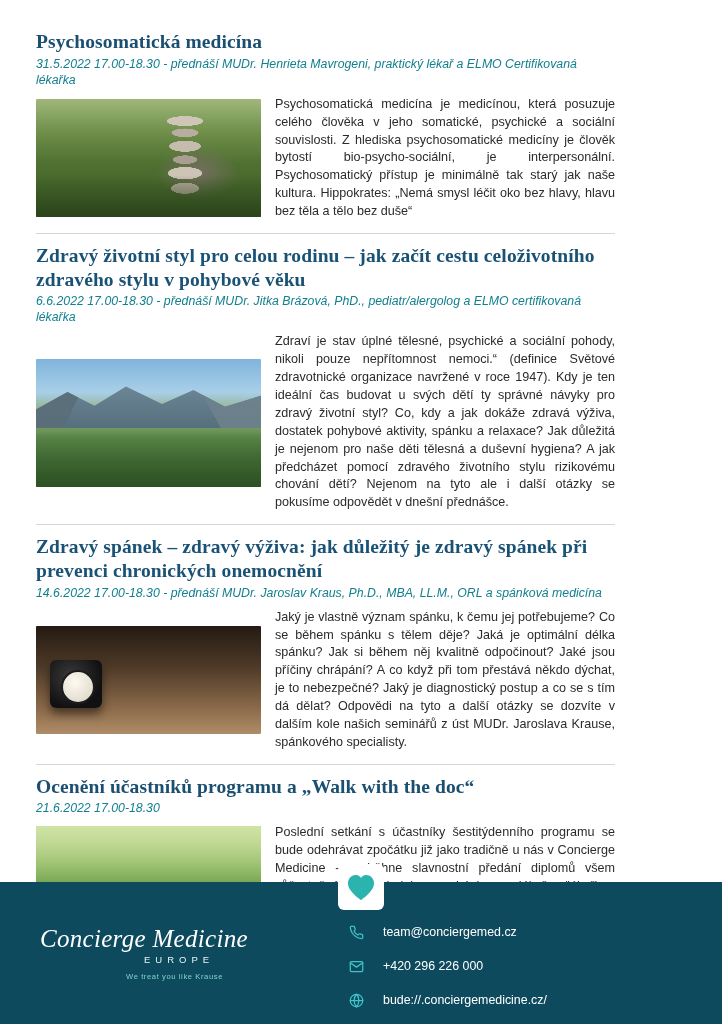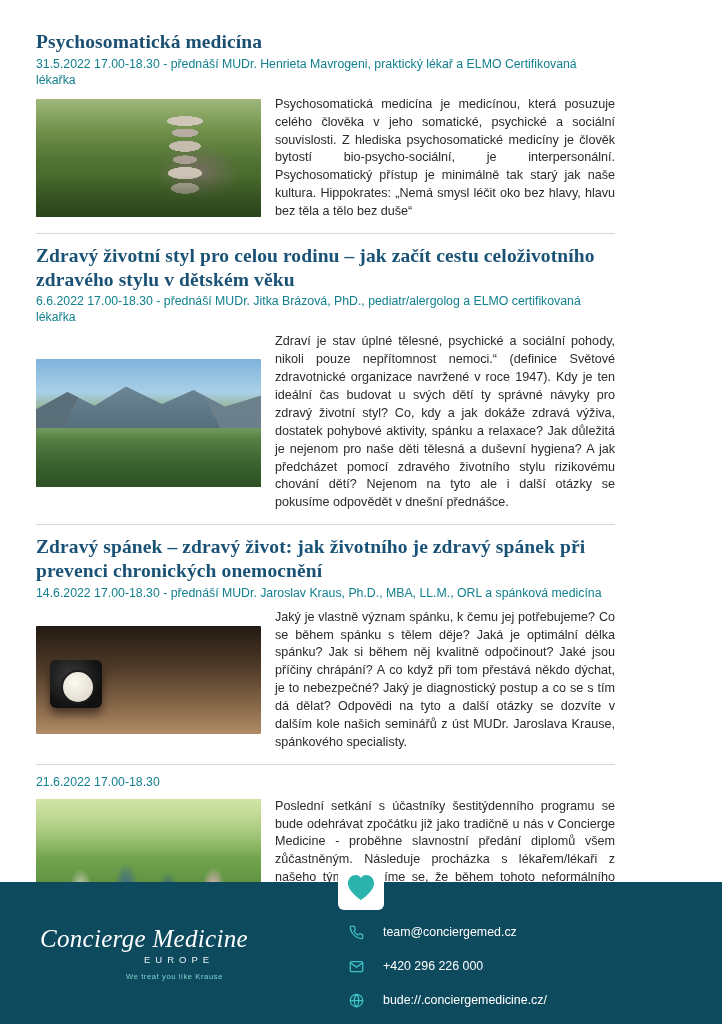--- a/index.html
+++ b/index.html
@@ -33,21 +33,21 @@
     margin: 0 0 3px 0;
     letter-spacing: 0.1px;
   }
   .sec-title.blue2 { color: #1a5276; }
   .sec-meta {
     font-size: 12.3px;
     color: #1a7f8c;
     margin: 0 0 7px 0;
     line-height: 1.3;
   }
-  .sec-meta.teal { color: #12808f; }
+  .sec-meta.teal { color: #12808f; font-style: italic; }
 
   .sec-body {
     display: flex;
     align-items: center;
     gap: 14px;
   }
   .thumb {
     flex: 0 0 auto;
     border-radius: 1px;
     overflow: hidden;
@@ -236,46 +236,47 @@
         <div class="thumb">
           <div class="img-stones"></div>
         </div>
         <div class="para">Psychosomatická medicína je medicínou, která posuzuje celého člověka v jeho somatické, psychické a sociální souvislosti. Z hlediska psychosomatické medicíny je člověk bytostí bio-psycho-sociální, je interpersonální. Psychosomatický přístup je minimálně tak starý jak naše kultura. Hippokrates: „Nemá smysl léčit oko bez hlavy, hlavu bez těla a tělo bez duše“</div>
       </div>
     </div>
 
     <div class="divider"></div>
 
     <div class="section">
-      <h2 class="sec-title blue2">Zdravý životní styl pro celou rodinu – jak začít cestu celoživotního zdravého stylu v dětském věku</h2>
+      <h2 class="sec-title blue2">Zdravý životní styl pro celou rodinu – jak začít cestu celoživotního zdravého stylu v pohybové věku</h2>
       <div class="sec-meta teal">6.6.2022 17.00-18.30 - přednáší MUDr. Jitka Brázová, PhD., pediatr/alergolog a ELMO certifikovaná lékařka</div>
       <div class="sec-body">
         <div class="thumb">
           <div class="img-mountains"></div>
         </div>
         <div class="para">Zdraví je stav úplné tělesné, psychické a sociální pohody, nikoli pouze nepřítomnost nemoci.“ (definice Světové zdravotnické organizace navržené v roce 1947). Kdy je ten ideální čas budovat u svých dětí ty správné návyky pro zdravý životní styl? Co, kdy a jak dokáže zdravá výživa, dostatek pohybové aktivity, spánku a relaxace? Jak důležitá je nejenom pro naše děti tělesná a duševní hygiena? A jak předcházet pomocí zdravého životního stylu rizikovému chování dětí? Nejenom na tyto ale i další otázky se pokusíme odpovědět v dnešní přednášce.</div>
       </div>
     </div>
 
     <div class="divider"></div>
 
     <div class="section">
-      <h2 class="sec-title blue2">Zdravý spánek – zdravý život: jak životního je zdravý spánek při prevenci chronických onemocnění</h2>
+      <h2 class="sec-title blue2">Zdravý spánek – zdravý výživa: jak důležitý je zdravý spánek při prevenci chronických onemocnění</h2>
       <div class="sec-meta teal">14.6.2022 17.00-18.30 - přednáší MUDr. Jaroslav Kraus, Ph.D., MBA, LL.M., ORL a spánková medicína</div>
       <div class="sec-body">
         <div class="thumb">
           <div class="img-clock"></div>
         </div>
         <div class="para">Jaký je vlastně význam spánku, k čemu jej potřebujeme? Co se během spánku s tělem děje? Jaká je optimální délka spánku? Jak si během něj kvalitně odpočinout? Jaké jsou příčiny chrápání? A co když při tom přestává někdo dýchat, je to nebezpečné? Jaký je diagnostický postup a co se s tím dá dělat? Odpovědi na tyto a další otázky se dozvíte v dalším kole našich seminářů z úst MUDr.  Jaroslava Krause, spánkového specialisty.</div>
       </div>
     </div>
 
     <div class="divider"></div>
 
     <div class="section">
+      <h2 class="sec-title">Ocenění účastníků programu a „Walk with the doc“</h2>
       <div class="sec-meta teal">21.6.2022 17.00-18.30</div>
       <div class="sec-body">
         <div class="thumb">
           <div class="img-walk"></div>
         </div>
         <div class="para">Poslední setkání s účastníky šestitýdenního programu se bude odehrávat zpočátku již jako tradičně u nás v Concierge Medicine - proběhne slavnostní předání diplomů všem zůčastněným. Následuje procházka s lékařem/lékaři z našeho týmu - těšíme se, že během tohoto neformálního zakončení programu formou skupinové diskuze dostanete odpovědi na případné další dotazy, to vše na čerstvém vzduchu a při zdravém pohybu.</div>
       </div>
     </div>
 
   </div>

